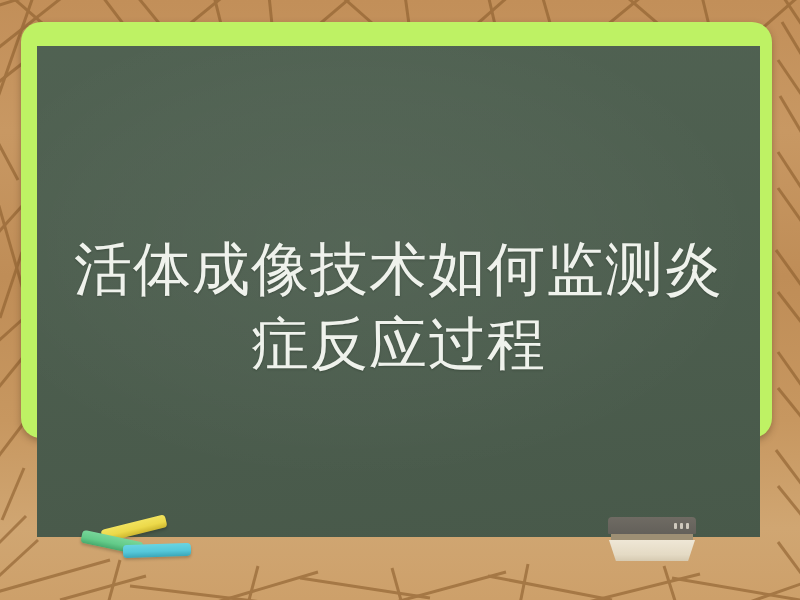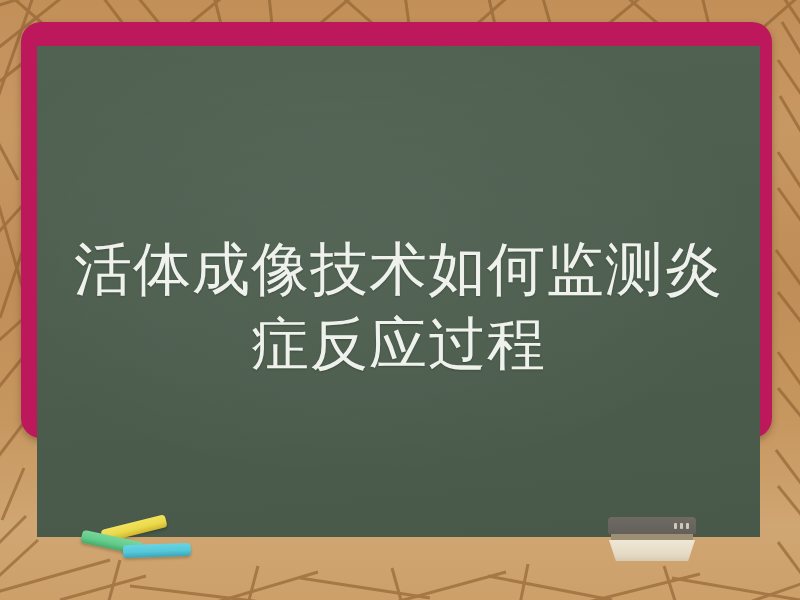--- a/index.html
+++ b/index.html
@@ -38,21 +38,21 @@
     inset: 0;
   }
 
   
   .board-frame {
     position: absolute;
     left: 21px;
     top: 22px;
     width: 751px;
     height: 416px;
-    background: #be185d;
+    background: #bef264;
     box-shadow: 0 3px 7px rgba(60, 38, 16, 0.35);
     border-radius: 20px;
   }
 
   .board-inner {
     position: absolute;
     left: 16px;
     top: 24px;
     width: 723px;
     height: 491px;

